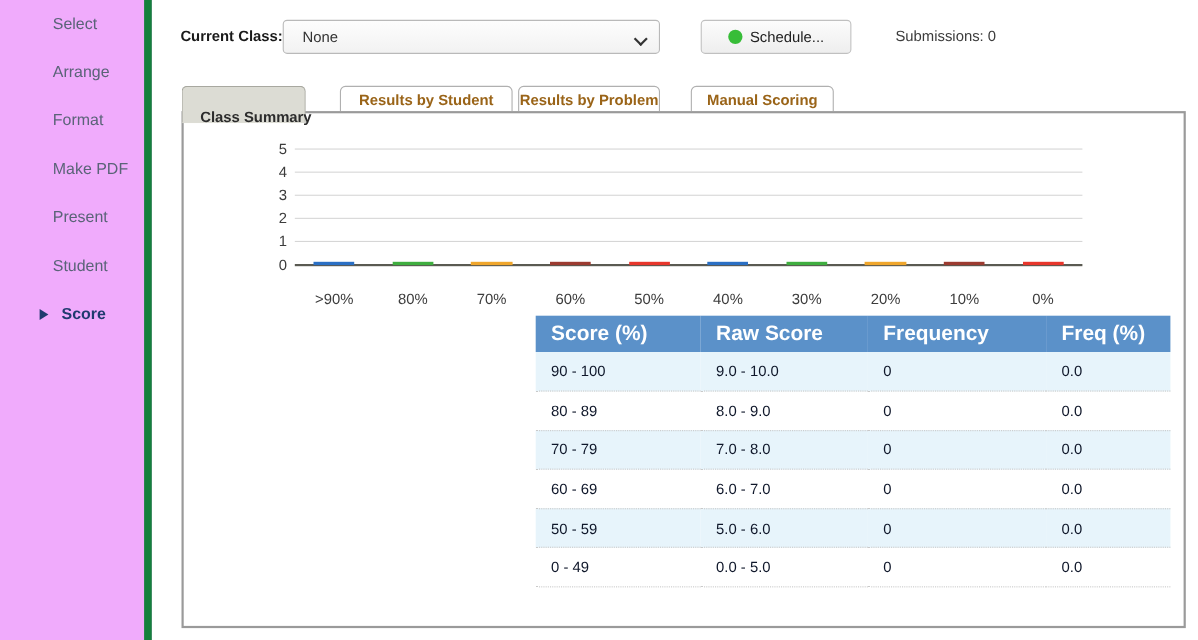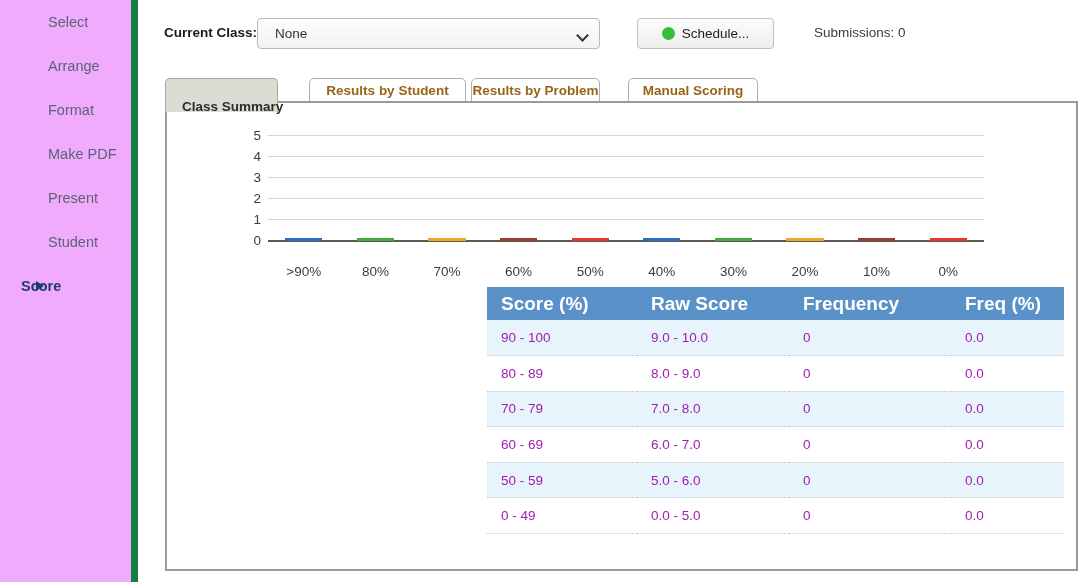--- a/index.html
+++ b/index.html
@@ -29,21 +29,21 @@
     line-height: 44px;
     padding-left: 48px;
     font-size: 14.5px;
     color: #5a6378;
     cursor: pointer;
     white-space: nowrap;
   }
   .side-item.active {
     color: #1f3a6e;
     font-weight: bold;
-    padding-left: 21px;
+    padding-left: 56px;
   }
   .side-item .tri {
     position: absolute;
     left: 36px; top: 50%;
     margin-top: -5px;
     width: 0; height: 0;
     border-left: 8px solid #1f3a6e;
     border-top: 5px solid transparent;
     border-bottom: 5px solid transparent;
   }
@@ -234,21 +234,21 @@
     font-weight: bold;
     text-align: left;
     height: 33px;
     padding-left: 14px;
     font-size: 19px;
     border: none;
   }
   #datatable td {
     height: 35.6px;
     padding-left: 14px;
-    color: #a21caf;
+    color: #0f172a;
     font-size: 13.5px;
     border-bottom: 1px dotted #c9c9c9;
     border-left: none; border-right: none;
   }
   #datatable tbody tr.odd td { background: #e7f4fb; }
   #datatable tbody tr.even td { background: #ffffff; }
   #datatable tbody tr:last-child td { border-bottom: 1px dotted #c9c9c9; }
   .col-score { width: 150px; }
   .col-raw   { width: 152px; }
   .col-freq  { width: 162px; }

